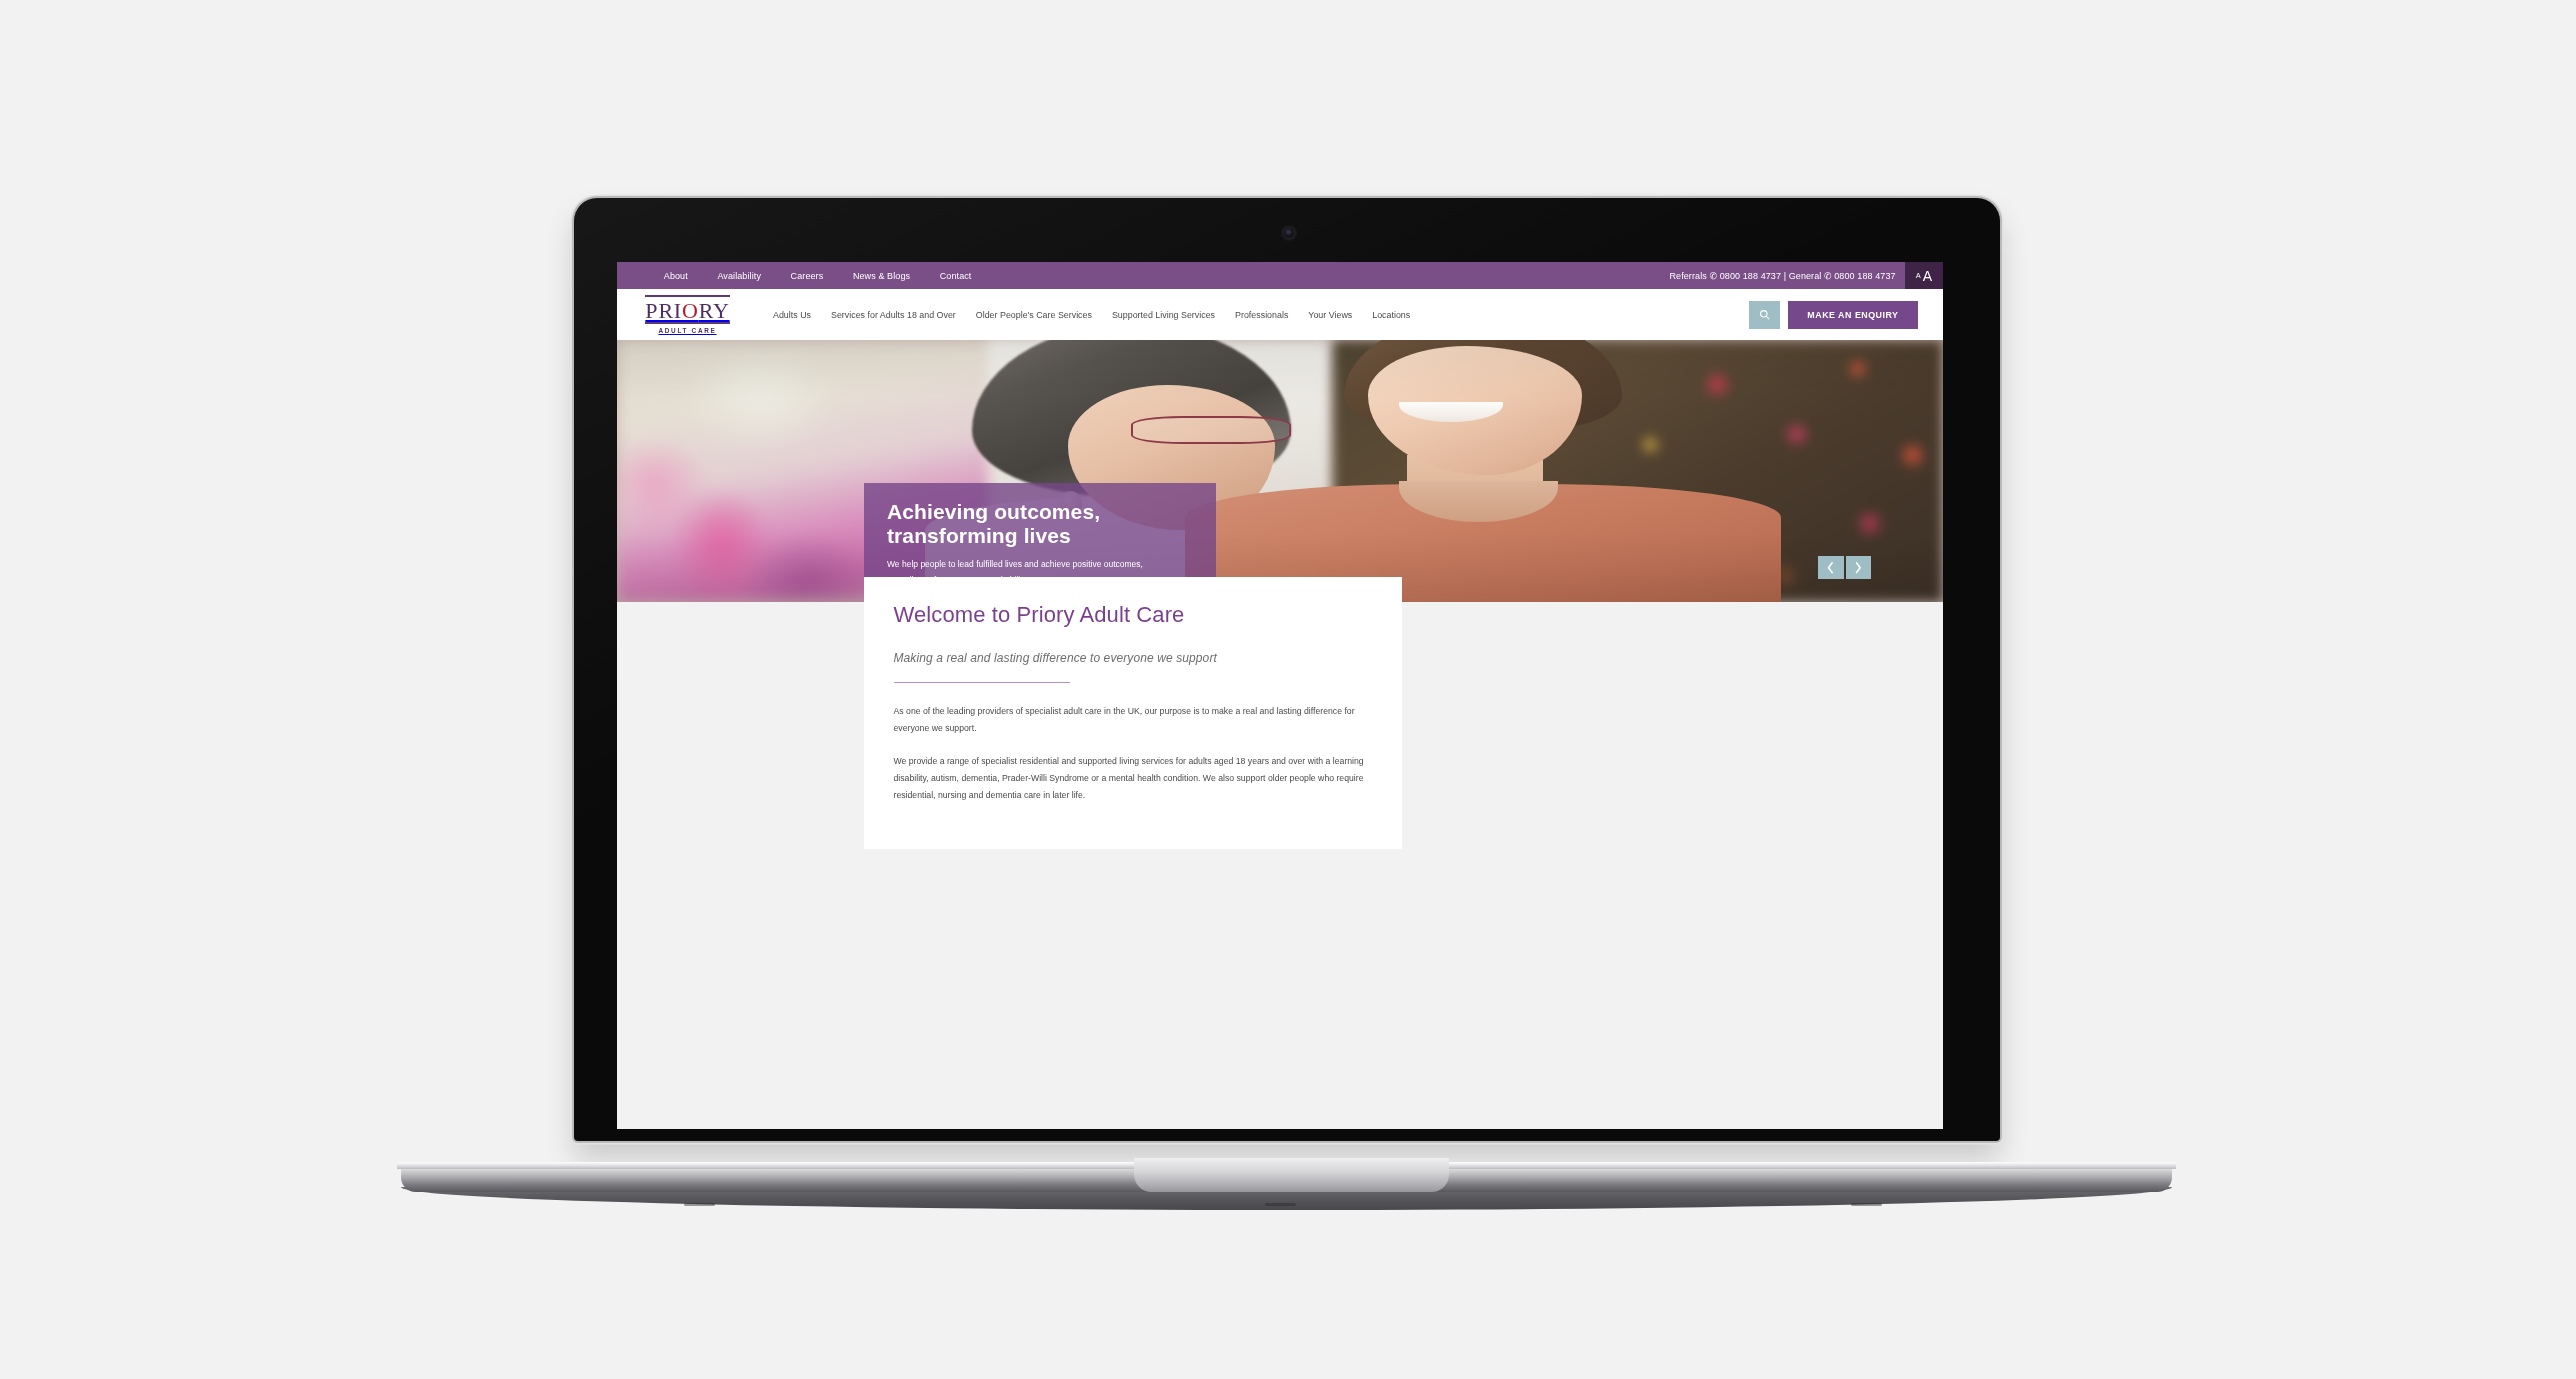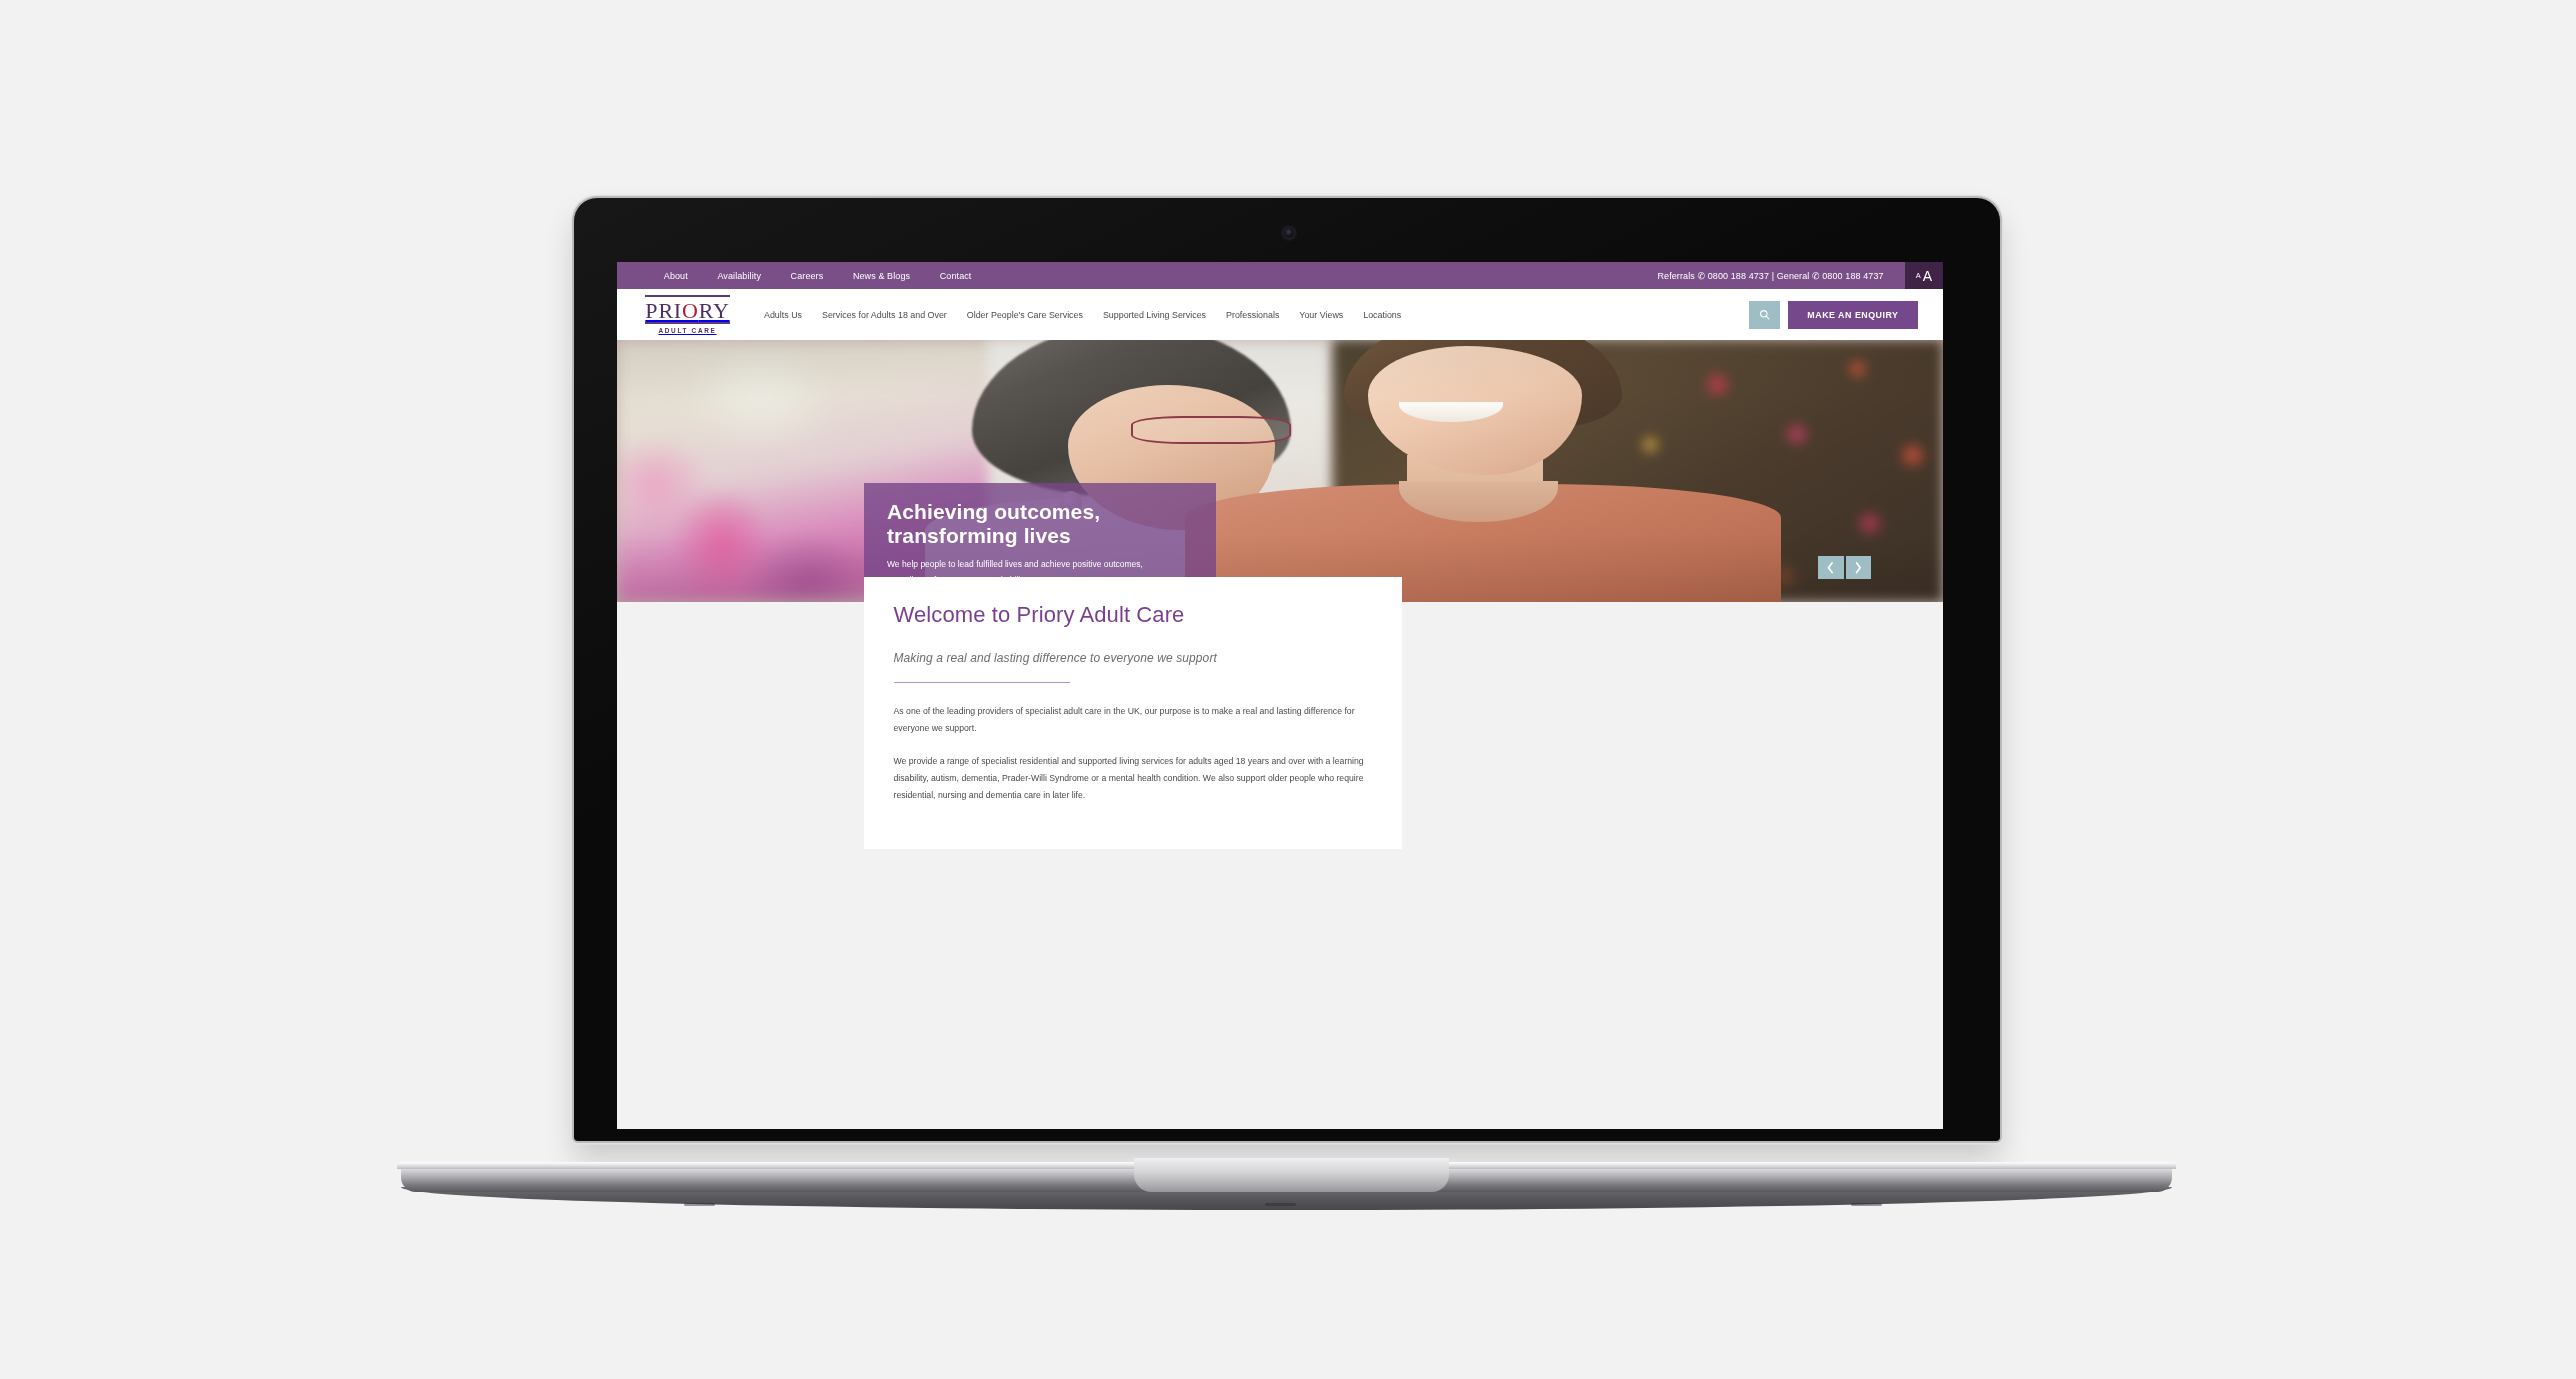--- a/index.html
+++ b/index.html
@@ -82,37 +82,37 @@
     height:27px; background:#7a4e86;
     display:flex; align-items:center;
     position:relative;
   }
   .util-links { display:flex; gap:0; padding-left:32px; }
   .util-links a {
     color:#fff; font-size:9px; text-decoration:none;
     padding:0 14.8px; letter-spacing:0.1px; white-space:nowrap;
   }
   .util-right {
-    margin-left:auto; display:flex; align-items:center; height:100%;gap:12px;
+    margin-left:auto; display:flex; align-items:center; height:100%;
   }
   .util-phones {
     color:#fff; font-size:9px; white-space:nowrap; padding-right:9.4px;
     letter-spacing:0.1px;
   }
   .font-toggle {
     background:#3f2448; height:100%; width:38px;
     display:flex; align-items:center; justify-content:center; gap:2px;
     color:#fff;
   }
   .font-toggle .small { font-size:7.4px; }
   .font-toggle .big { font-size:14px; }
 
   .header {
     height:51px; background:#fff;
-    display:flex; align-items:center; position:relative;
+    display:flex; align-items:center; position:relative;gap:9px;
   }
   
   .logo { margin-left:28px; width:85px; }
   .logo .rule { height:1.7px; background:#5c3a78; width:100%; }
   .logo .rule.top { margin-bottom:2.7px; }
   .logo .rule.bot { margin-top:1.3px; }
   .logo .word {
     font-family:"Liberation Serif", serif;
     font-size:22px; letter-spacing:0.8px; color:#4c2f63;
     line-height:.98; text-align:center; font-weight:400;

